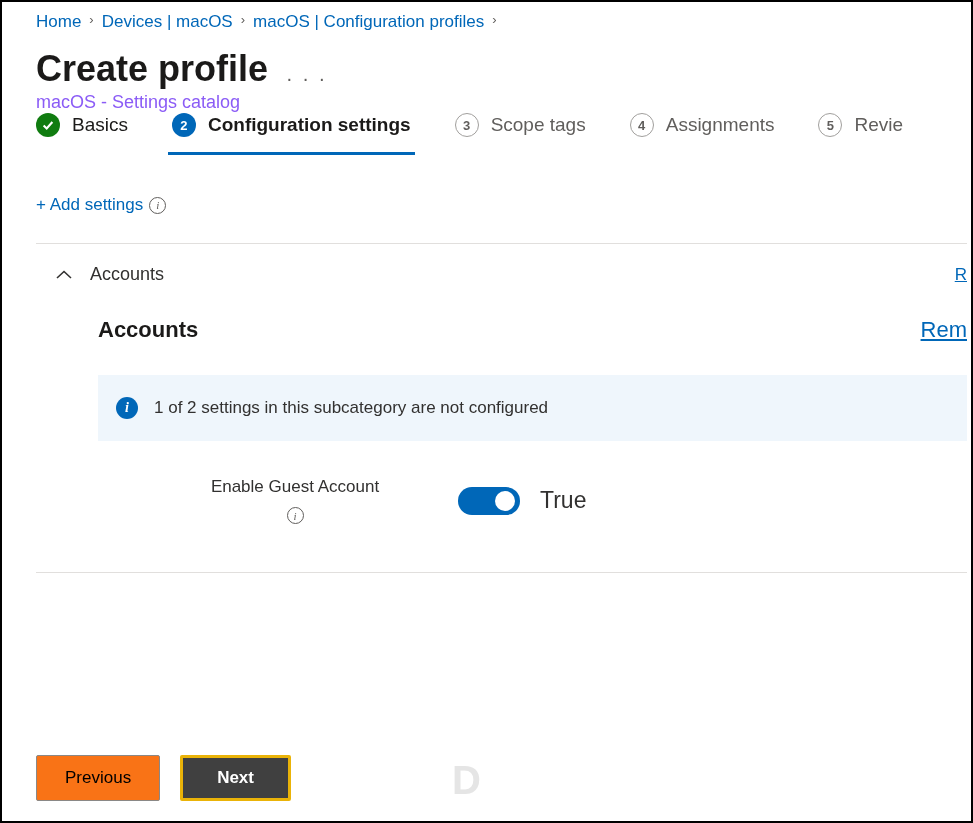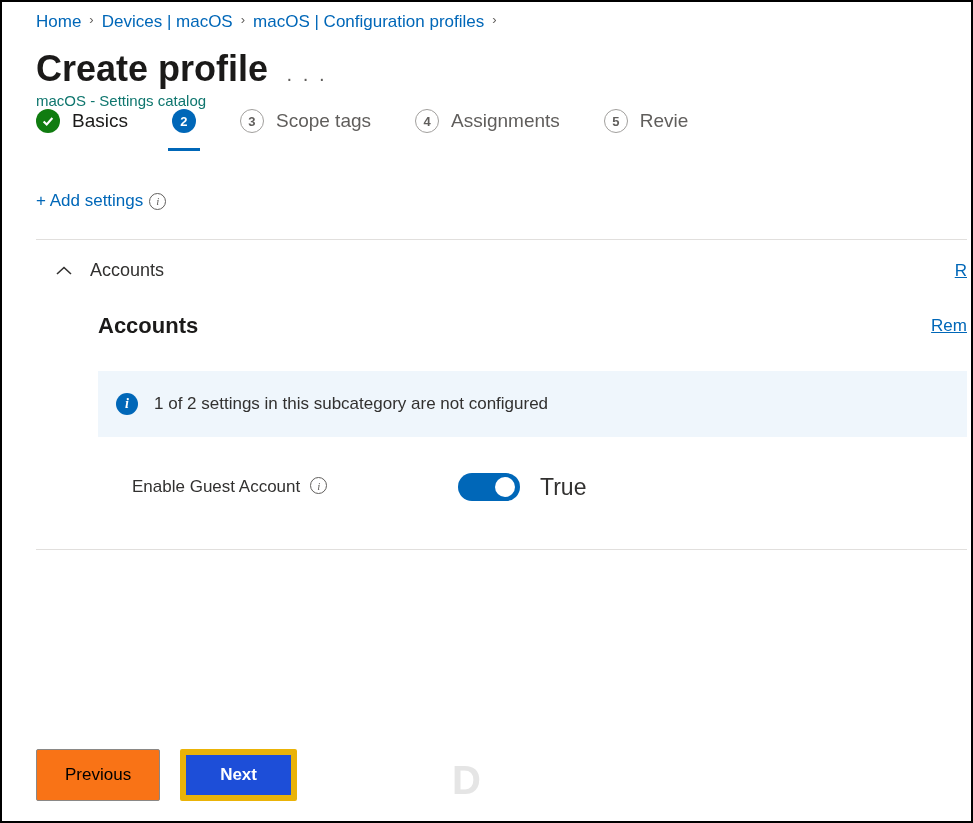--- a/index.html
+++ b/index.html
@@ -14,21 +14,21 @@
   }
   .container { padding: 10px 4px 0 34px; height: 100%; position: relative; }
   
   .breadcrumb { font-size: 17px; margin-bottom: 16px; display: flex; gap: 8px; }
   .breadcrumb a { color: #0067b8; text-decoration: none; }
   .breadcrumb .sep { color: #605e5c; font-size: 13px; }
   
   .title-row { display: flex; align-items: flex-end; gap: 18px; }
   h1 { font-size: 36px; font-weight: 600; color: #1b1a19; }
   .more-btn { font-size: 20px; color: #605e5c; cursor: pointer; letter-spacing: 2px; }
-  .subtitle { font-size: 15px; color: #0f766e; margin-top: 2px; }
+  .subtitle { font-size: 18px; color: #8b5cf6; margin-top: 2px; }
   
   .steps { display: flex; align-items: center; gap: 44px; font-size: 19px; }
   .step { display: flex; align-items: center; gap: 12px; color: #605e5c; cursor: pointer; position: relative; }
   .step .circle {
     width: 24px; height: 24px; border-radius: 50%; display: flex;
     align-items: center; justify-content: center; font-size: 13px; font-weight: 600;
   }
   .step.completed .circle { background: #107c10; color: #fff; }
   .step.active .circle { background: #0067b8; color: #fff; }
   .step.active .label { color: #1b1a19; font-weight: 600; }
@@ -43,59 +43,59 @@
   .add-settings { margin-top: 58px; display: flex; align-items: center; gap: 6px; color: #0067b8; font-size: 17px; cursor: pointer; }
   
   .section-divider { border-top: 1px solid #e1dfdd; margin-top: 28px; }
   .section-header { display: flex; align-items: center; justify-content: space-between; padding: 20px 0 0 20px; }
   .section-header .left { display: flex; align-items: center; gap: 18px; }
   .section-header .chev { font-size: 15px; color: #323130; }
   .section-header .name { font-size: 18px; color: #323130; }
   .section-header .right-link { color: #0067b8; font-size: 17px; }
   .subcategory { margin-left: 62px; margin-top: 32px; display: flex; justify-content: space-between; align-items: center; }
   .subcategory .title { font-size: 22px; font-weight: 700; color: #1b1a19; }
-  .subcategory .right-link { color: #0067b8; font-size: 17px; padding-right: 0; }
+  .subcategory .right-link { color: #0067b8; font-size: 22px; padding-right: 0; }
   
   .info-banner {
     margin-left: 62px; margin-top: 32px; background: #eff6fc;
     padding: 22px 18px; display: flex; align-items: center; gap: 16px;
     font-size: 17px; color: #323130;
   }
   .info-icon {
     width: 22px; height: 22px; border-radius: 50%; background: #0067b8;
     color: #fff; font-weight: 700; display: flex; align-items: center; justify-content: center;
     font-size: 14px; font-style: italic; font-family: Georgia, serif;
   }
   
   .setting-row {
     margin-left: 62px; margin-top: 36px; display: flex; align-items: center;
     font-size: 17px; color: #323130;
   }
-  .setting-row .label-col { width: 360px; display: flex; gap: 10px; padding-left: 34px;}
+  .setting-row .label-col { width: 360px; display: flex; align-items: center; gap: 10px; padding-left: 34px; flex-direction: column;}
   .setting-row .ctrl-col { display: flex; align-items: center; gap: 20px; }
   
   .toggle {
     width: 62px; height: 28px; border-radius: 14px; background: #0067b8;
     position: relative; cursor: pointer;
   }
   .toggle .knob {
     width: 20px; height: 20px; border-radius: 50%; background: #fff;
     position: absolute; top: 4px; right: 5px;
   }
   .toggle-label { font-size: 23px; }
   .section-bottom-divider { border-top: 1px solid #e1dfdd; margin-top: 48px; }
   
   .footer {
     position: absolute; left: 34px; bottom: 20px; display: flex; gap: 20px;
   }
   .btn {
     font-size: 17px; padding: 10px 28px; border: 1px solid #8a8886;
     background: #f97316; cursor: pointer; border-radius: 2px;
   }
-  .btn.primary { background: #1d4ed8; color: #fff; border: 6px solid #eab308; font-weight: 600; padding: 10px 34px;}
+  .btn.primary { background: #404040; color: #fff; border: 3px solid #eab308; font-weight: 600; padding: 10px 34px;}
   
   .info-outline {
     width: 17px; height: 17px; border: 1.4px solid #605e5c; border-radius: 50%;
     display: inline-flex; align-items: center; justify-content: center;
     font-size: 11px; color: #605e5c; font-style: italic; font-family: Georgia, serif;
   }
   
   .watermark {
     position: absolute; left: 450px; bottom: 18px; color: #e5e5e5;
     font-size: 40px; font-weight: 700; letter-spacing: -2px;
@@ -126,20 +126,21 @@
     <div class="step completed">
       <span class="circle">
         <svg class="check" viewBox="0 0 16 16">
             <path fill="none" stroke="#fff" stroke-width="2.4" d="M3 8.5 L6.5 12 L13 4.5"></path>
           </svg>
       </span>
       <span class="label">Basics</span>
     </div>
     <div class="step active">
       <span class="circle">2</span>
+      <span class="label">Configuration settings</span>
     </div>
     <div class="step pending">
       <span class="circle">3</span>
       <span class="label">Scope tags</span>
     </div>
     <div class="step pending">
       <span class="circle">4</span>
       <span class="label">Assignments</span>
     </div>
     <div class="step pending">

